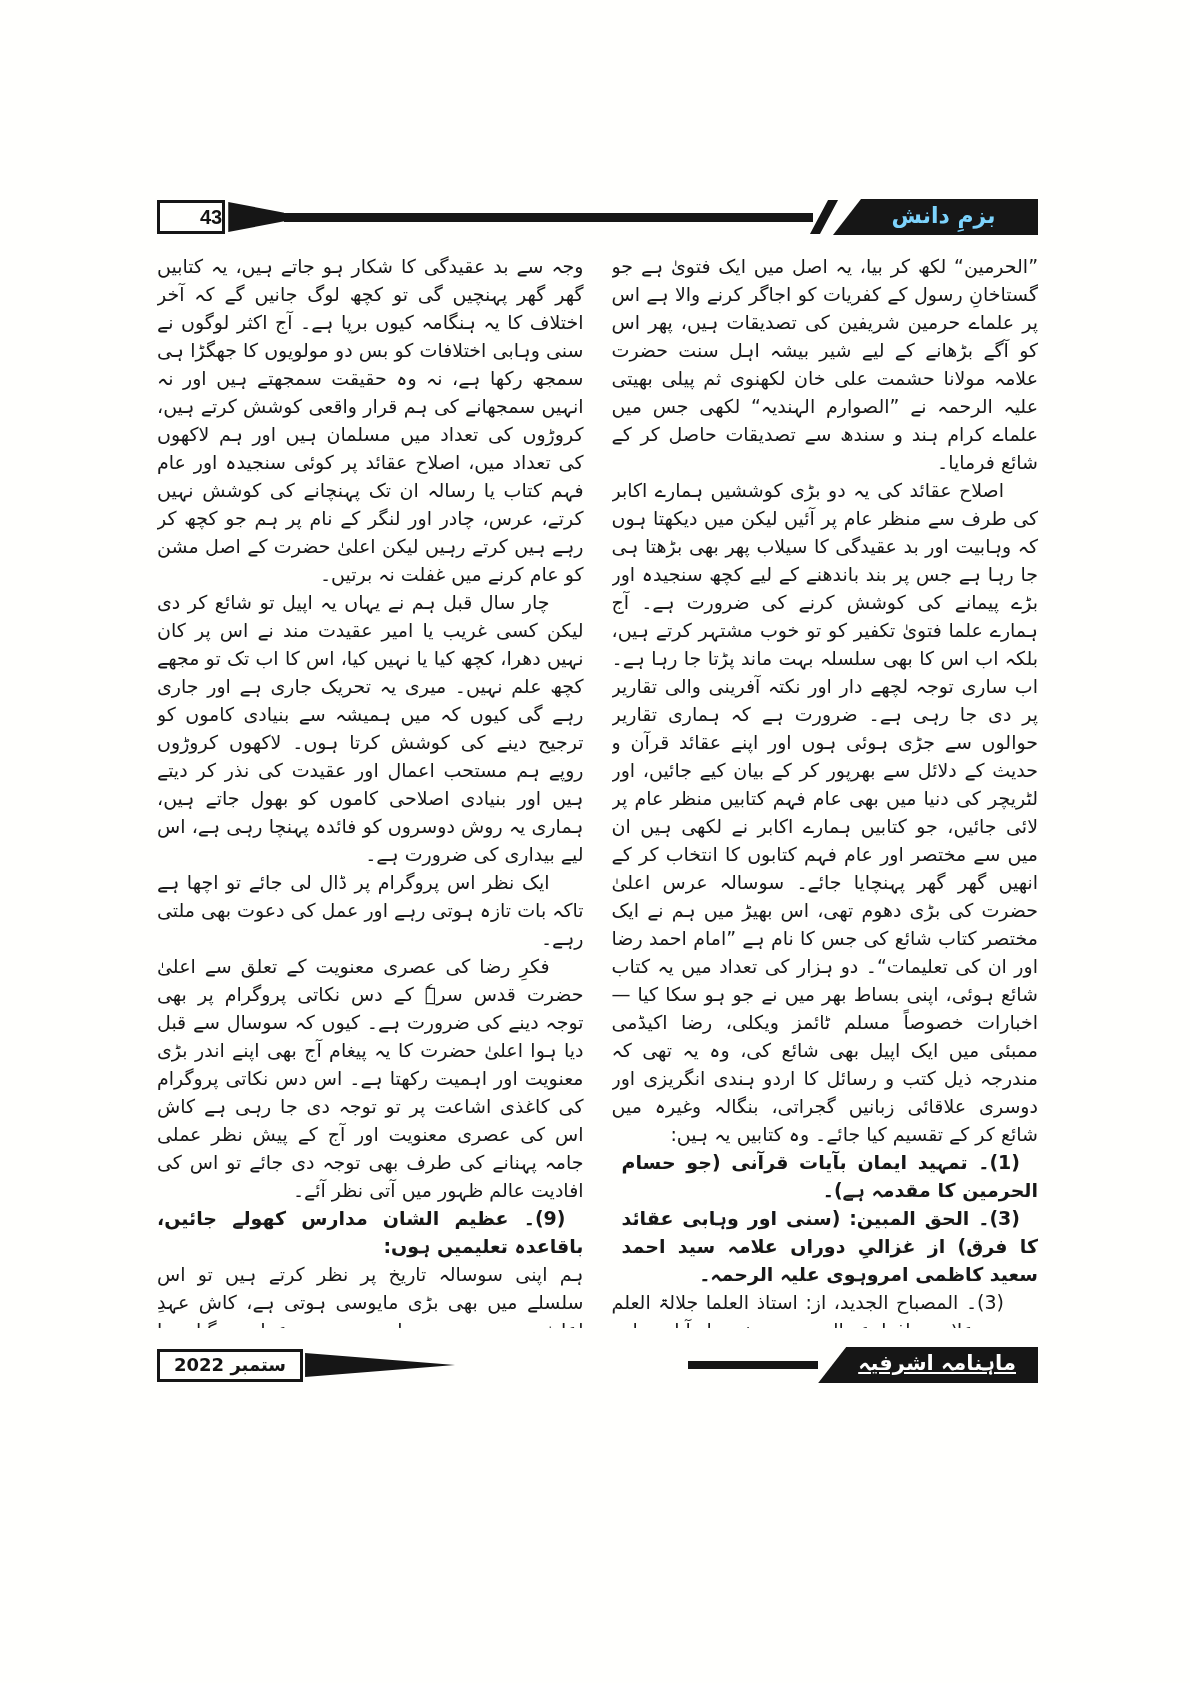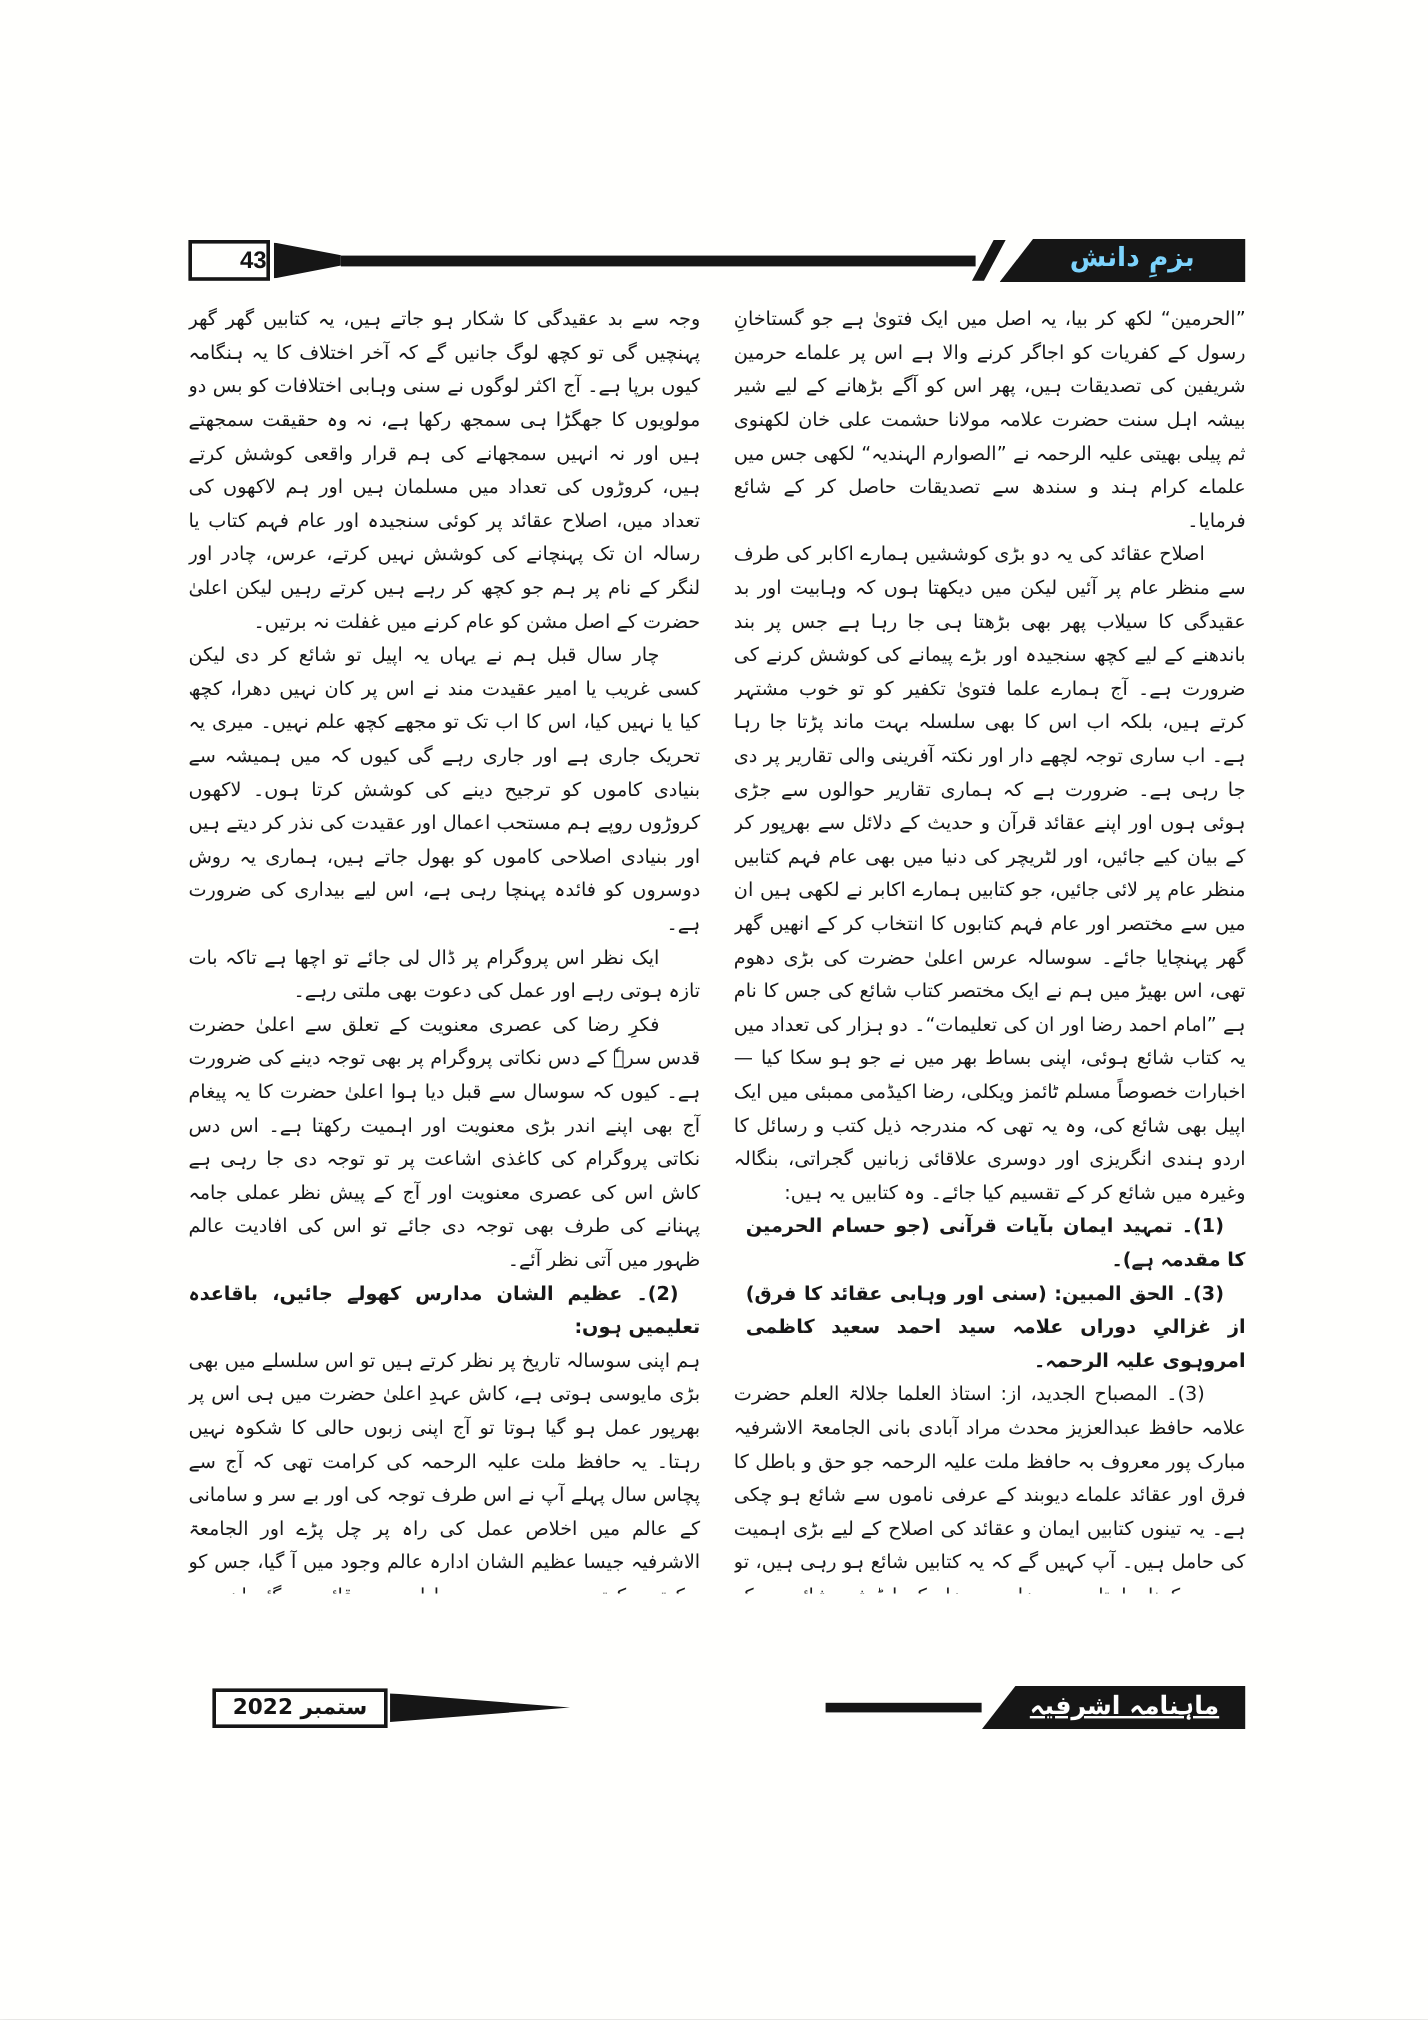--- a/index.html
+++ b/index.html
@@ -70,39 +70,38 @@
     direction: rtl;       
     gap: 28px;
     overflow: hidden;
   }
   .col {
     flex: 1 1 0;
     overflow: hidden;
     direction: rtl;
     text-align: justify;
     text-justify: inter-word;
-    font-size: 16px;
+    font-size: 19px;
     line-height: 28px;
     color: #181818;
   }
   .col p { text-indent: 34px; }
   .col p.no-indent { text-indent: 0; }
   .col p.list-item { text-indent: 18px; font-weight: bold; margin-left: 10px; }
   .col p.heading { text-indent: 18px; font-weight: bold; }
 
   
   .footer {
     position: absolute;
-    top: 1404px; left: 157px; right: 152px;
+    top: 1346px; left: 157px; right: 152px;
     height: 38px;
     display: flex;
     align-items: center;
     justify-content: space-between;
     direction: ltr;
-    margin-left: 20px;
   }
   .footer-left { display: flex; align-items: center; }
   .footer-date-box {
     height: 33px;
     border: 3px solid #161616;
     display: flex; align-items: center; justify-content: center;
     padding: 0 14px 2px 14px;
     font-size: 18px; font-weight: bold; color: #141414;
     direction: rtl;
     background: #fffffd;
@@ -149,21 +148,21 @@
       <p class="list-item">(1)۔ تمہید ایمان بآیات قرآنی (جو حسام الحرمین کا مقدمہ ہے)۔</p>
       <p class="list-item">(3)۔ الحق المبین: (سنی اور وہابی عقائد کا فرق) از غزالیِ دوراں علامہ سید احمد سعید کاظمی امروہوی علیہ الرحمہ۔</p>
       <p>(3)۔ المصباح الجدید، از: استاذ العلما جلالۃ العلم حضرت علامہ حافظ عبدالعزیز محدث مراد آبادی بانی الجامعۃ الاشرفیہ مبارک پور معروف بہ حافظ ملت علیہ الرحمہ جو حق و باطل کا فرق اور عقائد علماے دیوبند کے عرفی ناموں سے شائع ہو چکی ہے۔ یہ تینوں کتابیں ایمان و عقائد کی اصلاح کے لیے بڑی اہمیت کی حامل ہیں۔ آپ کہیں گے کہ یہ کتابیں شائع ہو رہی ہیں، تو میں یہ کہنا چاہتا ہوں ہزار دو ہزار کے ایڈیشن شائع ہو کر فروخت ہوتے ہیں اور سالوں میں ختم ہوتے ہیں۔ ضرورت اس بات کی ہے کہ یہ کتابیں کم از کم ایک لاکھ کی تعداد میں عمدہ طریقے سے شائع کی جائیں اور مسلمانوں میں تقسیم کی جائیں جو اب تک حق و باطل کا فرق واضح طور پر نہیں جانتے، جس کی</p>
     </section>
 
     <section class="col">
       <p class="no-indent">وجہ سے بد عقیدگی کا شکار ہو جاتے ہیں، یہ کتابیں گھر گھر پہنچیں گی تو کچھ لوگ جانیں گے کہ آخر اختلاف کا یہ ہنگامہ کیوں برپا ہے۔ آج اکثر لوگوں نے سنی وہابی اختلافات کو بس دو مولویوں کا جھگڑا ہی سمجھ رکھا ہے، نہ وہ حقیقت سمجھتے ہیں اور نہ انہیں سمجھانے کی ہم قرار واقعی کوشش کرتے ہیں، کروڑوں کی تعداد میں مسلمان ہیں اور ہم لاکھوں کی تعداد میں، اصلاح عقائد پر کوئی سنجیدہ اور عام فہم کتاب یا رسالہ ان تک پہنچانے کی کوشش نہیں کرتے، عرس، چادر اور لنگر کے نام پر ہم جو کچھ کر رہے ہیں کرتے رہیں لیکن اعلیٰ حضرت کے اصل مشن کو عام کرنے میں غفلت نہ برتیں۔</p>
       <p>چار سال قبل ہم نے یہاں یہ اپیل تو شائع کر دی لیکن کسی غریب یا امیر عقیدت مند نے اس پر کان نہیں دھرا، کچھ کیا یا نہیں کیا، اس کا اب تک تو مجھے کچھ علم نہیں۔ میری یہ تحریک جاری ہے اور جاری رہے گی کیوں کہ میں ہمیشہ سے بنیادی کاموں کو ترجیح دینے کی کوشش کرتا ہوں۔ لاکھوں کروڑوں روپے ہم مستحب اعمال اور عقیدت کی نذر کر دیتے ہیں اور بنیادی اصلاحی کاموں کو بھول جاتے ہیں، ہماری یہ روش دوسروں کو فائدہ پہنچا رہی ہے، اس لیے بیداری کی ضرورت ہے۔</p>
       <p>ایک نظر اس پروگرام پر ڈال لی جائے تو اچھا ہے تاکہ بات تازہ ہوتی رہے اور عمل کی دعوت بھی ملتی رہے۔</p>
       <p>فکرِ رضا کی عصری معنویت کے تعلق سے اعلیٰ حضرت قدس سرہٗ کے دس نکاتی پروگرام پر بھی توجہ دینے کی ضرورت ہے۔ کیوں کہ سوسال سے قبل دیا ہوا اعلیٰ حضرت کا یہ پیغام آج بھی اپنے اندر بڑی معنویت اور اہمیت رکھتا ہے۔ اس دس نکاتی پروگرام کی کاغذی اشاعت پر تو توجہ دی جا رہی ہے کاش اس کی عصری معنویت اور آج کے پیش نظر عملی جامہ پہنانے کی طرف بھی توجہ دی جائے تو اس کی افادیت عالم ظہور میں آتی نظر آئے۔</p>
-      <p class="heading">(2)۔ عظیم الشان مدارس کھولے جائیں، باقاعدہ تعلیمیں ہوں:</p>
+      <p class="heading">(9)۔ عظیم الشان مدارس کھولے جائیں، باقاعدہ تعلیمیں ہوں:</p>
       <p class="no-indent">ہم اپنی سوسالہ تاریخ پر نظر کرتے ہیں تو اس سلسلے میں بھی بڑی مایوسی ہوتی ہے، کاش عہدِ اعلیٰ حضرت میں ہی اس پر بھرپور عمل ہو گیا ہوتا تو آج اپنی زبوں حالی کا شکوہ نہیں رہتا۔ یہ حافظ ملت علیہ الرحمہ کی کرامت تھی کہ آج سے پچاس سال پہلے آپ نے اس طرف توجہ کی اور بے سر و سامانی کے عالم میں اخلاص عمل کی راہ پر چل پڑے اور الجامعۃ الاشرفیہ جیسا عظیم الشان ادارہ عالم وجود میں آ گیا، جس کو دیکھتے دیکھتے بہت سے دوسرے ادارے بھی قائم ہو گئے ان میں بعض اچھے خاصے بڑے ہیں۔ فالحمد للہ علیٰ ذالک۔ لیکن ہماری جماعت جتنی بڑی ہے اور افرادِ اہل سنت کی جتنی تعداد ہے اس کے لحاظ سے ابھی مزید بہت سے بڑے مدارس قائم ہوں اور باضابطہ تعلیمیں ہوں تو ایک حد تک</p>
     </section>
 
   </main>
 
   <footer class="footer">
     <div class="footer-left">
       <div class="footer-date-box">ستمبر 2022</div>
       <div class="footer-wedge"></div>
     </div>

